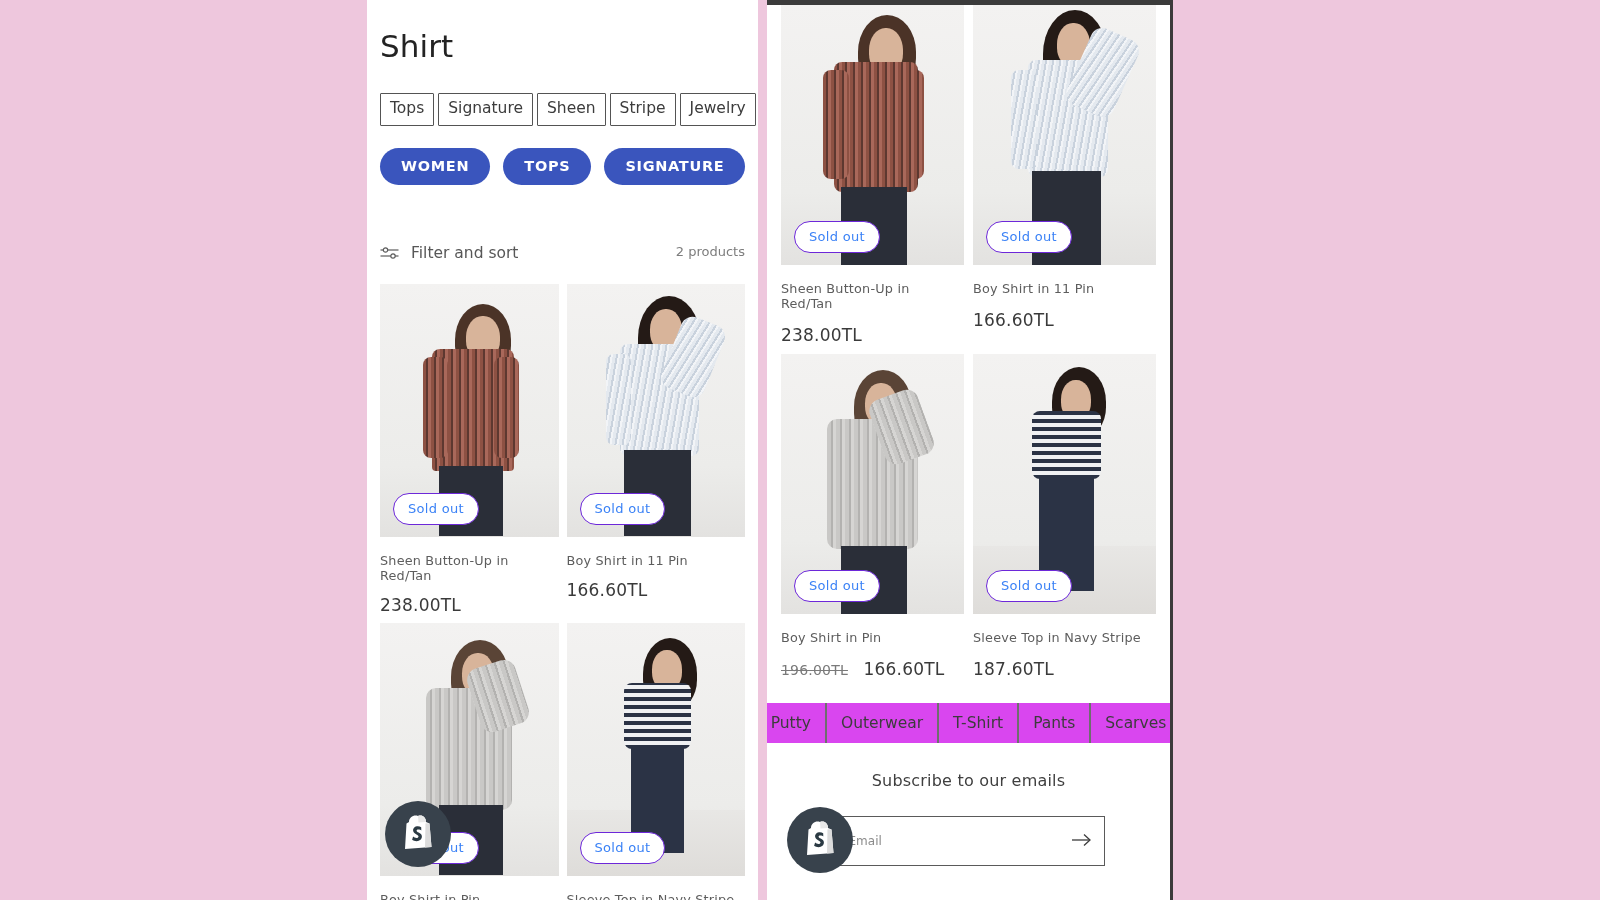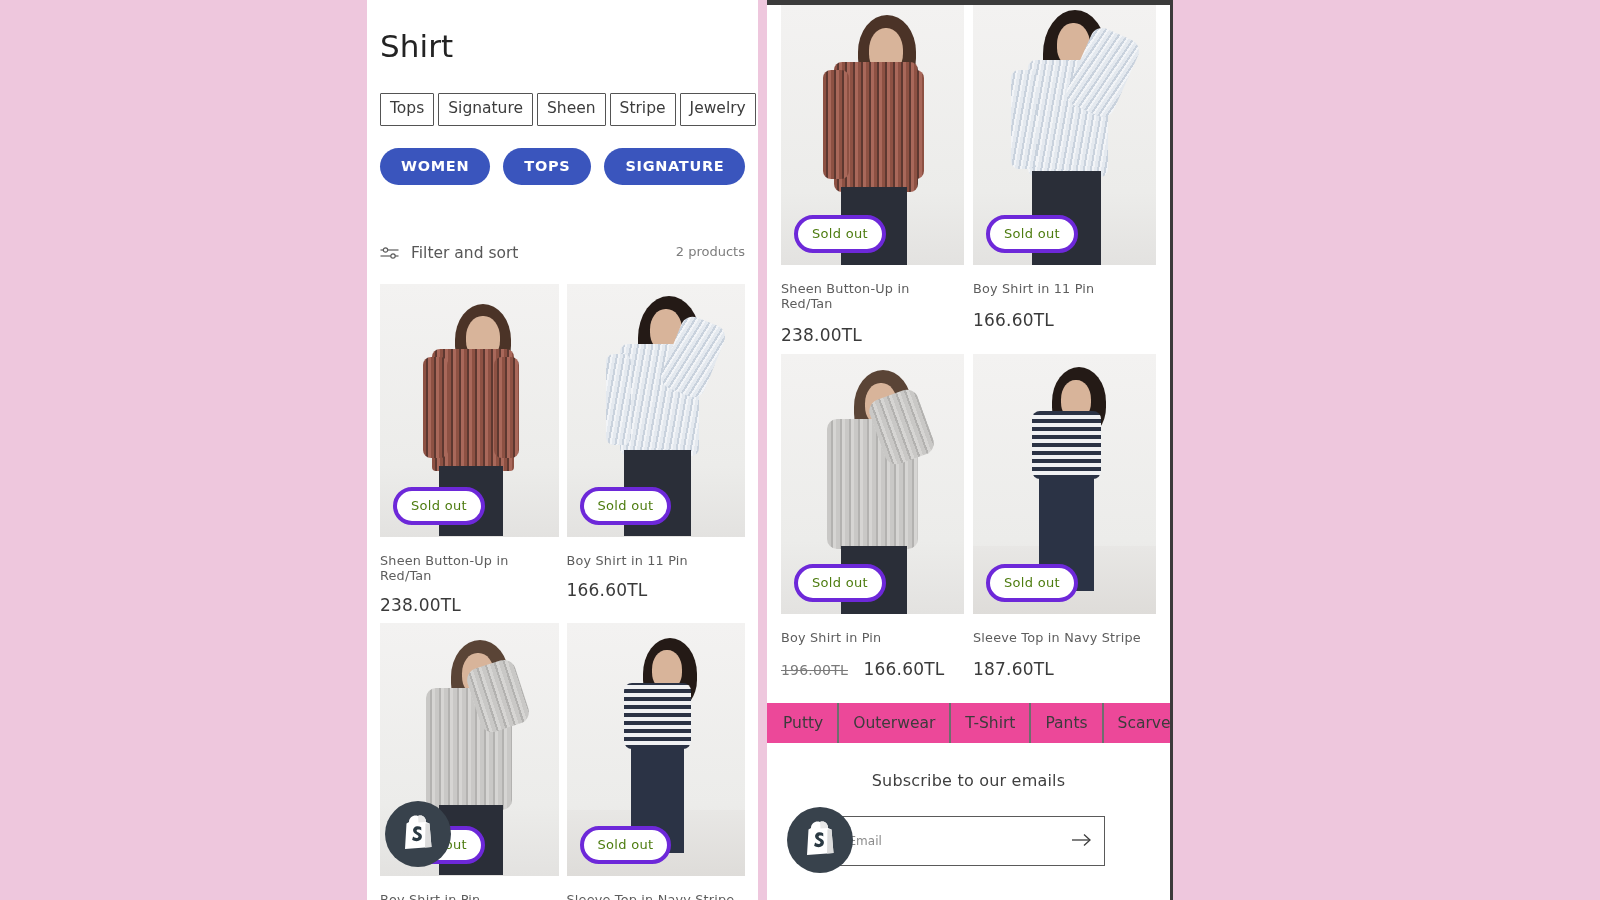--- a/index.html
+++ b/index.html
@@ -60,22 +60,22 @@
     padding: 0 13px; margin-top: 22px;
   }
   .card { position: relative; }
   .thumb {
     position: relative; width: 100%; height: 253px; overflow: hidden;
     background: #eceaea;
   }
   .thumb.small { height: 253px; }
   .badge {
     position: absolute; left: 13px; bottom: 12px;
-    background: #fff; border: 4px solid #6d28d9; border-radius: 999px;
-    font-size: 13px; color: #4d7c0f; padding: 7px 14px 8px; letter-spacing: .3px;
+    background: #fff; border: 1px solid #6d28d9; border-radius: 999px;
+    font-size: 13px; color: #3b82f6; padding: 7px 14px 8px; letter-spacing: .3px;
     z-index: 4;
   }
   .p-title { font-size: 12.8px; color: #5d5d5d; margin-top: 16px; letter-spacing: .2px; }
   .p-price { font-size: 17px; color: #3a3a3a; margin-top: 12px; letter-spacing: .2px; }
 
   
   .panel-right {
     position: absolute; left: 767px; top: 0; width: 406px; height: 900px;
     background: #ffffff; overflow: hidden;
     border-top: 5px solid #3b3b3b;
@@ -86,21 +86,21 @@
     padding: 0 14px; margin-top: 0;
   }
   .r-thumb { position: relative; width: 100%; height: 260px; overflow: hidden; background: #eceaea; }
   .r-title { font-size: 12.8px; color: #5d5d5d; margin-top: 16px; letter-spacing: .2px; }
   .r-price { font-size: 17px; color: #3a3a3a; margin-top: 14px; letter-spacing: .2px; }
   .r-price .was { text-decoration: line-through; color: #7a7a7a; font-size: 14px; margin-right: 10px; }
 
   
   .tabstrip {
     display: flex; align-items: stretch; margin-top: 24px;
-    background: #ec4899; height: 40px; white-space: nowrap; overflow: hidden;
+    background: #d946ef; height: 40px; white-space: nowrap; overflow: hidden; justify-content: center;
   }
   .tabstrip .tab {
     display: flex; align-items: center; padding: 0 14px;
     font-size: 15.5px; color: #3c3c3c; border-right: 2px solid #6e6e6e;
     flex: 0 0 auto;
   }
   .tabstrip .tab:first-child { padding-left: 16px; }
 
   
   .subscribe { background:#fff; padding-top: 28px; }

